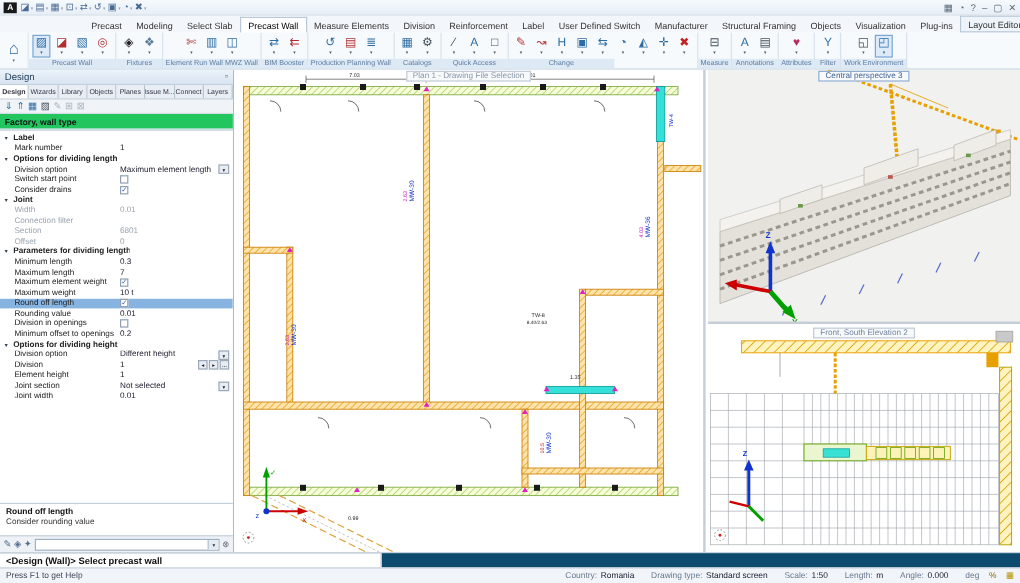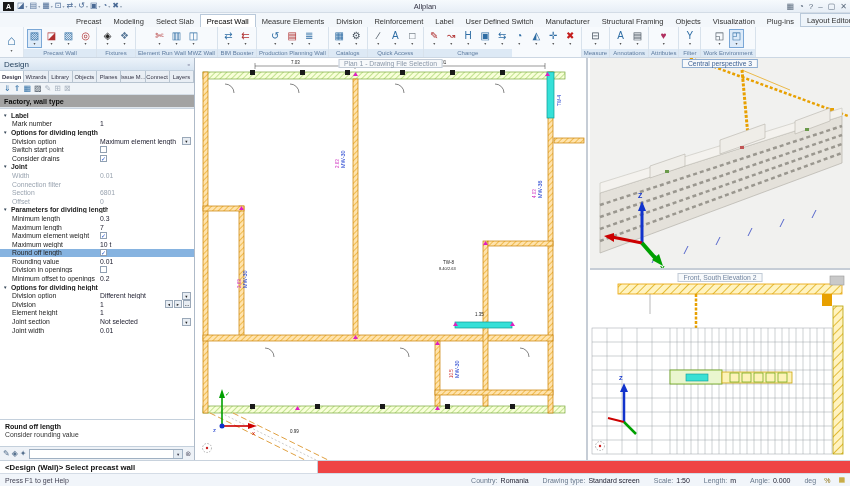--- a/index.html
+++ b/index.html
@@ -52,21 +52,21 @@
   .ptitle .pin { margin-left:auto; color:#557; font-size:7px; cursor:pointer; }
   .ptabs { display:flex; height:12px; flex:none; background:#dce3ec; border-bottom:1px solid #b8c4d0; }
   .ptab { flex:1; font-size:5.8px; display:flex; align-items:center; justify-content:center;
     border-right:1px solid #b8c4d0; background:#e9eef4; color:#334; white-space:nowrap;
     overflow:hidden; cursor:pointer; }
   .ptab.active { background:#fff; font-weight:bold; }
   .picons { height:12px; flex:none; display:flex; align-items:center; gap:3px; padding:0 4px;
     background:#f0f4f8; border-bottom:1px solid #d4dde6; }
   .picn { font-size:8px; cursor:pointer; line-height:10px; }
   .phead { font-size:7.2px; font-weight:bold; padding:2px 4px 1px; border-bottom:1px solid #dfe6ee;
-    background:#a3a3a3; color:#111; flex:none; }
+    background:#22c55e; color:#111; flex:none; }
   .prows { flex:1; background:#fff; overflow:hidden; padding-top:2px; border-top:1px solid #c9d4e0; }
   .prow { display:flex; align-items:center; height:8.6px; padding:0 3px; font-size:6.8px; }
   .chev { width:8px; display:none; font-size:4.5px; color:#345; }
   .prow.section .chev { display:block; }
   .prow.section .plabel { font-weight:bold; padding-left:0; }
   .plabel { width:97px; padding-left:9px; white-space:nowrap; overflow:hidden; color:#222; }
   .pval { flex:1; white-space:nowrap; overflow:hidden; color:#223; }
   .prow.dim .plabel,.prow.dim .pval { color:#9aa4b0; }
   .prow.hl { background:#86b3e0; }
   .pcheck { display:none; width:7px; height:7px; border:1px solid #90a0b2; background:#fff; flex:none; }
@@ -99,37 +99,36 @@
   .vp-elev { left:395px; top:214px; right:0; bottom:0; background:#fff; }
   .vplabel { position:absolute; top:1px; left:50%; transform:translateX(-50%); font-size:6.8px;
     padding:0 5px; border:1px solid #c2cbd6; background:#f7f9fb; color:#8a97a8;
     white-space:nowrap; z-index:5; cursor:pointer; }
   .vp-3d .vplabel { color:#3e6294; border-color:#8fadd0; }
   .vp-elev .vplabel { color:#7285a0; }
   svg { position:absolute; left:0; top:0; }
 
   
   .dialogline { position:absolute; left:0; right:0; bottom:13px; height:13px;
-    background:#ef4444; border-top:1px solid #c8d2dd; display:flex; z-index:30; }
+    background:#0c4a6e; border-top:1px solid #c8d2dd; display:flex; z-index:30; }
   .dtab { width:318px; background:#fff; border-right:1px solid #c8d2dd; display:flex;
     align-items:center; padding:0 5px; font-weight:bold; font-size:7.8px; color:#111; }
   .statusbar { position:absolute; left:0; right:0; bottom:0; height:13px; background:#f1f5fa;
     border-top:1px solid #d4dce6; display:flex; align-items:center; font-size:7px;
     color:#445; padding:0 5px; z-index:30; }
   .sb-spring { flex:1; }
   .sbl { color:#68788c; margin-left:14px; }
   .sbv { color:#223; margin-left:3px; }
   .sicon { margin-left:8px; font-size:7px; color:#8a6a00; cursor:pointer; }
 </style>
 </head>
 <body>
 
 <div class="titlebar">
   <span class="logo">A</span>
-  <span class="title-center">Allplan</span>
   <div class="qat">
 
   <span class="qicn">◪</span>
       <span class="qicn">▤</span>
       <span class="qicn">▦</span>
       <span class="qicn">⊡</span>
       <span class="qicn">⇄</span>
       <span class="qicn">↺</span>
       <span class="qicn">▣</span>
       <span class="qicn">◔</span>

